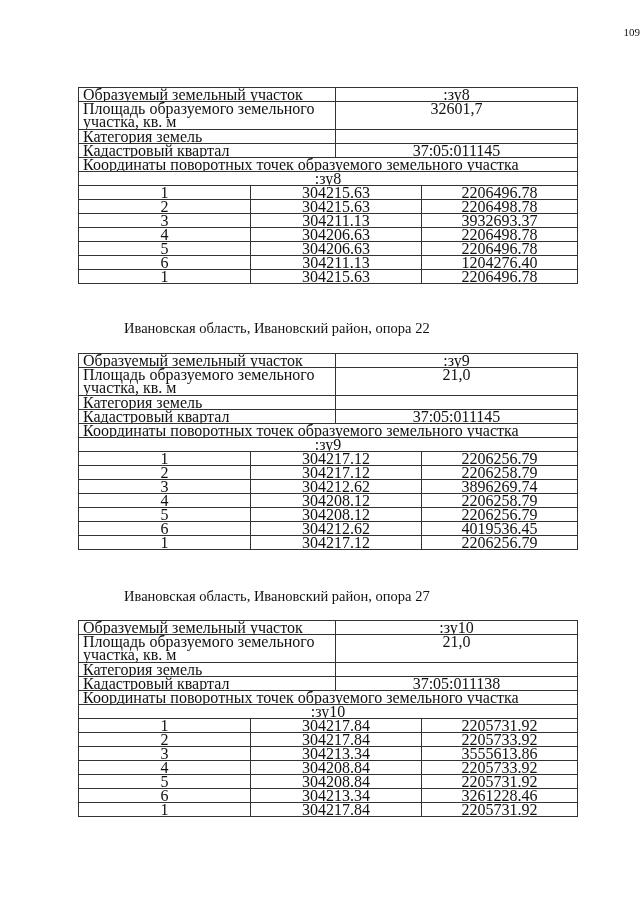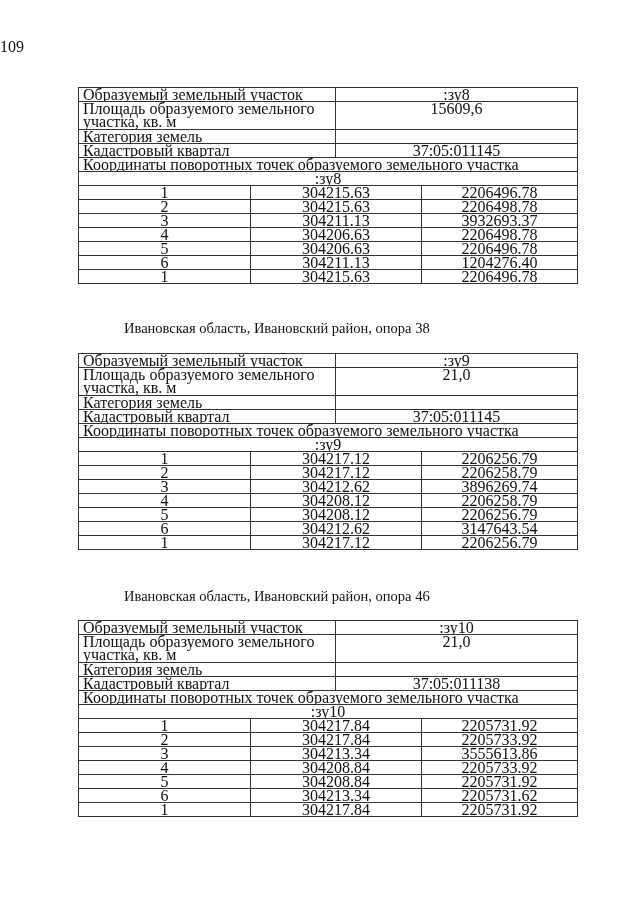--- a/index.html
+++ b/index.html
@@ -2,22 +2,22 @@
 <html><head>
 <meta charset="utf-8">
 <style>
   html, body { margin: 0; padding: 0; background: #ffffff; }
   body {
     width: 640px; height: 905px; position: relative; overflow: hidden;
     font-family: "Liberation Serif", "DejaVu Serif", serif;
     color: #111;
   }
   .page-number {
-    position: absolute; top: 38px; left: 0; width: 640px;
-    text-align: left; font-size: 16px;
+    position: absolute; top: 26px; left: 0; width: 640px;
+    text-align: right; font-size: 11px;
   }
   .heading {
     position: absolute; left: 124px; font-size: 14.5px; white-space: nowrap;
   }
   table.parcel {
     position: absolute; left: 78px; width: 499px;
     border-collapse: collapse; table-layout: fixed;
     font-size: 16px; line-height: 13px;
   }
   table.parcel td {
@@ -43,21 +43,21 @@
       <col class="col-c">
       <col class="col-d">
     </colgroup>
   <tbody>
       <tr>
     <td colspan="2">Образуемый земельный участок</td>
     <td colspan="2" class="c">:зу8</td>
   </tr>
   <tr>
     <td colspan="2" class="wrap">Площадь образуемого земельного участка, кв. м</td>
-    <td colspan="2" class="c">15609,6</td>
+    <td colspan="2" class="c">32601,7</td>
   </tr>
   <tr>
     <td colspan="2">Категория земель</td>
     <td colspan="2" class="c"></td>
   </tr>
   <tr>
     <td colspan="2">Кадастровый квартал</td>
     <td colspan="2" class="c">37:05:011145</td>
   </tr>
   <tr>
@@ -99,21 +99,21 @@
         <td class="c">1204276.40</td>
       </tr>
       <tr>
         <td class="c">1</td>
         <td class="c" colspan="2">304215.63</td>
         <td class="c">2206496.78</td>
       </tr>
     </tbody>
 </table>
 
-<div class="heading" style="top:320px">Ивановская область, Ивановский район, опора 38</div>
+<div class="heading" style="top:320px">Ивановская область, Ивановский район, опора 22</div>
 <table class="parcel" style="top:353px">
   <colgroup>
       <col class="col-a">
       <col class="col-b">
       <col class="col-c">
       <col class="col-d">
     </colgroup>
   <tbody>
       <tr>
     <td colspan="2">Образуемый земельный участок</td>
@@ -160,31 +160,31 @@
         <td class="c">2206258.79</td>
       </tr>
       <tr>
         <td class="c">5</td>
         <td class="c" colspan="2">304208.12</td>
         <td class="c">2206256.79</td>
       </tr>
       <tr>
         <td class="c">6</td>
         <td class="c" colspan="2">304212.62</td>
-        <td class="c">3147643.54</td>
+        <td class="c">4019536.45</td>
       </tr>
       <tr>
         <td class="c">1</td>
         <td class="c" colspan="2">304217.12</td>
         <td class="c">2206256.79</td>
       </tr>
     </tbody>
 </table>
 
-<div class="heading" style="top:588px">Ивановская область, Ивановский район, опора 46</div>
+<div class="heading" style="top:588px">Ивановская область, Ивановский район, опора 27</div>
 <table class="parcel" style="top:620px">
   <colgroup>
       <col class="col-a">
       <col class="col-b">
       <col class="col-c">
       <col class="col-d">
     </colgroup>
   <tbody>
       <tr>
     <td colspan="2">Образуемый земельный участок</td>
@@ -231,21 +231,21 @@
         <td class="c">2205733.92</td>
       </tr>
       <tr>
         <td class="c">5</td>
         <td class="c" colspan="2">304208.84</td>
         <td class="c">2205731.92</td>
       </tr>
       <tr>
         <td class="c">6</td>
         <td class="c" colspan="2">304213.34</td>
-        <td class="c">2205731.62</td>
+        <td class="c">3261228.46</td>
       </tr>
       <tr>
         <td class="c">1</td>
         <td class="c" colspan="2">304217.84</td>
         <td class="c">2205731.92</td>
       </tr>
     </tbody>
 </table>
 
 </body></html>

